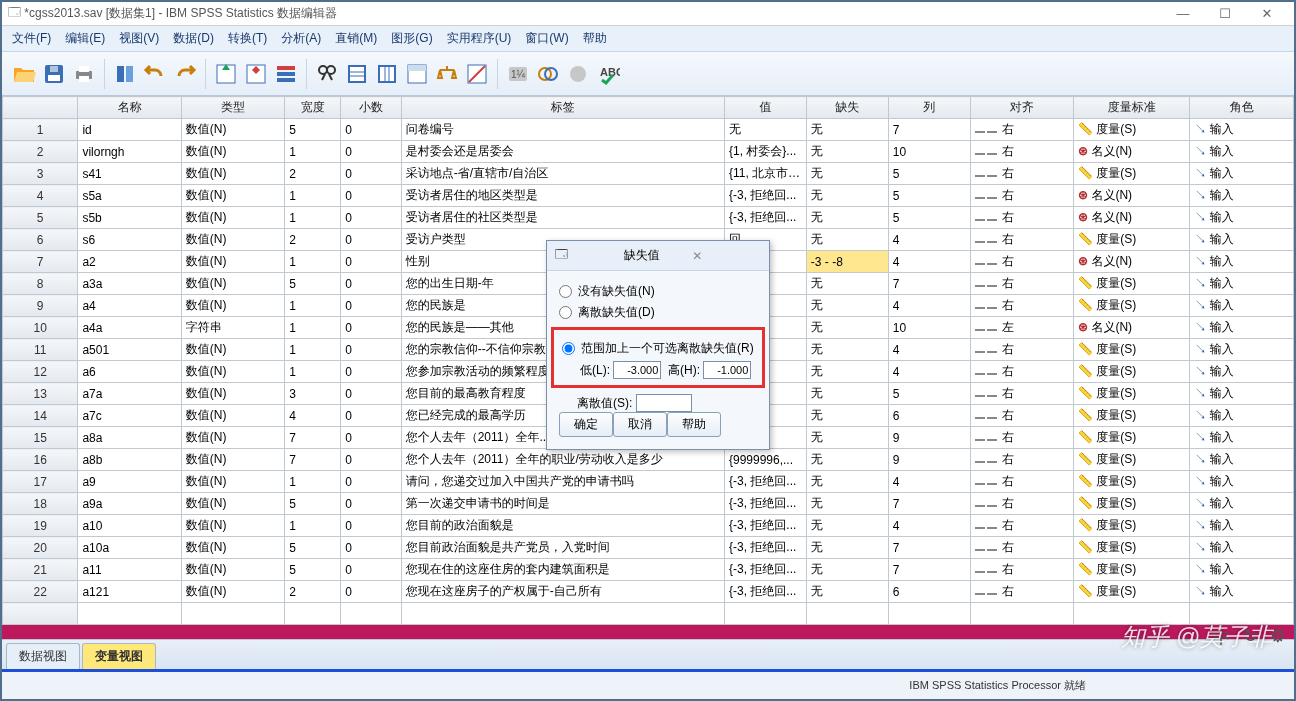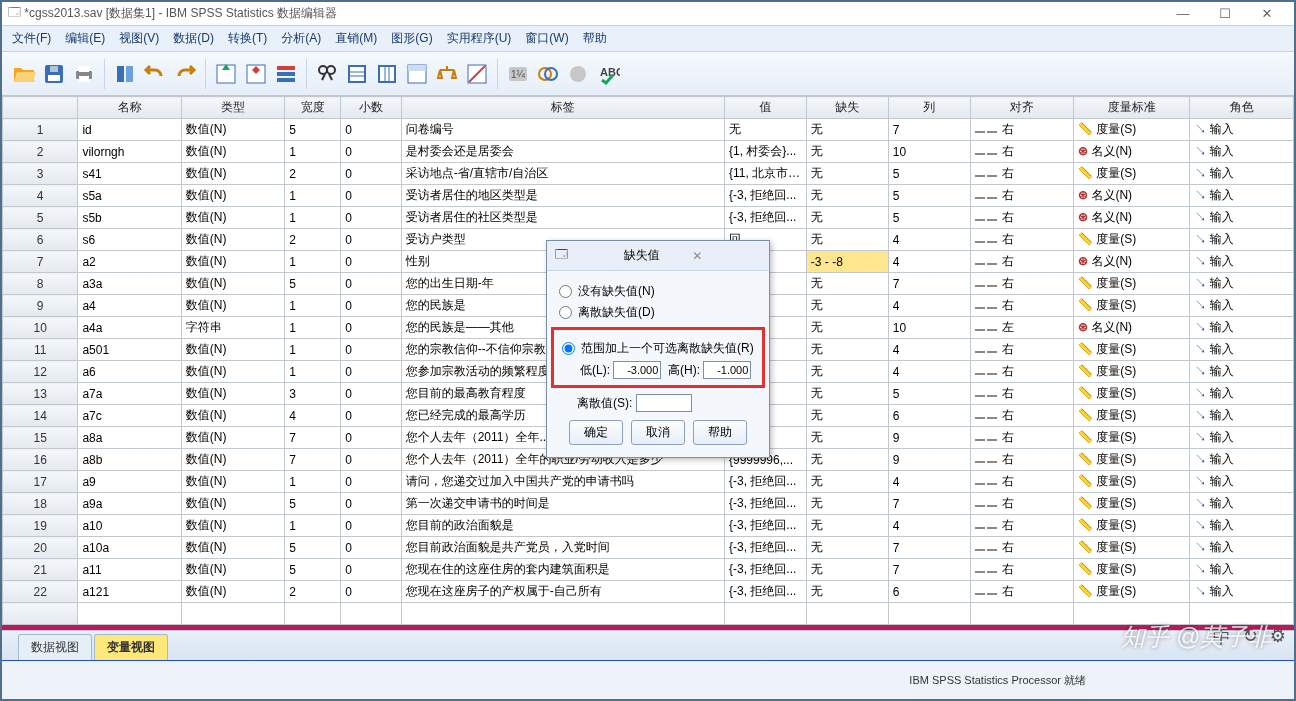--- a/index.html
+++ b/index.html
@@ -21,36 +21,36 @@
 td { background: #fff; }
 .rowhead { background: linear-gradient(#f4f6f9,#e4e9f0); text-align: center; color: #333; width: 70px; }
 .col-name {width:96px;} .col-type{width:96px;} .col-width{width:52px;} .col-dec{width:56px;}
 .col-label{width:300px;} .col-val{width:76px;} .col-miss{width:76px;} .col-cols{width:76px;}
 .col-align{width:96px;} .col-meas{width:108px;} .col-role{width:96px;}
 .cell-hl { background: #ffe790 !important; }
 .align-ic{background:#888;width:10px;height:2px;margin-right:2px;display:inline-block;}
 .measure-scale{color:goldenrod;font-weight:bold;}
 .measure-nominal{color:#b03030;font-weight:bold;}
 .role-input{color:#325e9c;}
-.bottom-tabs { background: linear-gradient(#e8eff8,#d9e5f2); height: 30px; display:flex; align-items:flex-end; padding: 0 16px; border-top:1px solid #b8c8da; }
+.bottom-tabs { background: linear-gradient(#e8eff8,#d9e5f2); height: 30px; display:flex; align-items:flex-end; padding: 0 4px; border-top:1px solid #b8c8da; }
 .tab { padding: 4px 12px; border:1px solid #a8b8cc; background:#e6eef8; margin-right:2px; font-size:12px; color:#333; border-bottom:none; border-radius:3px 3px 0 0;}
 .tab.active { background: #ffe87a; font-weight:bold; }
-.statusbar { height: 39px; background: #eef3fa; border-top:1px solid #1d4ed8; display:flex; align-items:center; padding:0 8px; font-size:11px; color:#333; }
+.statusbar { height: 30px; background: #eef3fa; border-top:3px solid #1d4ed8; display:flex; align-items:center; padding:0 8px; font-size:11px; color:#333; }
 .statusbar .spacer{flex:1;}
 
 .dialog { position:absolute; left:546px; top:240px; width:224px; background:#f4f7fb; border:1px solid #7a8fa8; box-shadow:2px 2px 6px rgba(0,0,0,.25); font-size:12px; z-index:50; }
 .dialog .dtitle { background:#e8eff8; padding:4px 8px; display:flex; align-items:center; border-bottom:1px solid #c5d6e8;}
 .dialog .dtitle span{flex:1;}
 .dialog .body{padding:8px 12px 12px;}
 .radiorow{display:flex;align-items:center;gap:6px;margin:4px 0;}
 .radiorow input{margin:0;}
 .redbox{border:3px solid #e53030; padding:6px 8px; margin:6px -8px 6px -8px;}
 .inline-lab{display:inline-block;}
 .txt{width:48px;height:18px;border:1px solid #7a8fa8;font-size:11px;padding:0 2px;text-align:right;}
-.dlgbtns{display:flex;gap:8px;justify-content:center;margin-top:8px;}
+.dlgbtns{display:flex;justify-content:flex-start;}
 .dlgbtn{padding:3px 14px;background:linear-gradient(#fdfdfd,#e6eef8);border:1px solid #8aa0bb;border-radius:3px;font-size:12px;}
 .watermark{position:absolute;right:24px;bottom:48px;color:rgba(255,255,255,.85);font-size:24px;font-style:italic;text-shadow:0 0 4px rgba(0,0,0,.4);pointer-events:none;}
 .corner-icons{position:absolute;right:10px;bottom:52px;display:flex;gap:12px;color:#555;font-size:18px;}
 </style>
 </head>
 <body>
 
 <div class="window">
   <div class="titlebar">
     <span>🗔</span>&nbsp;

